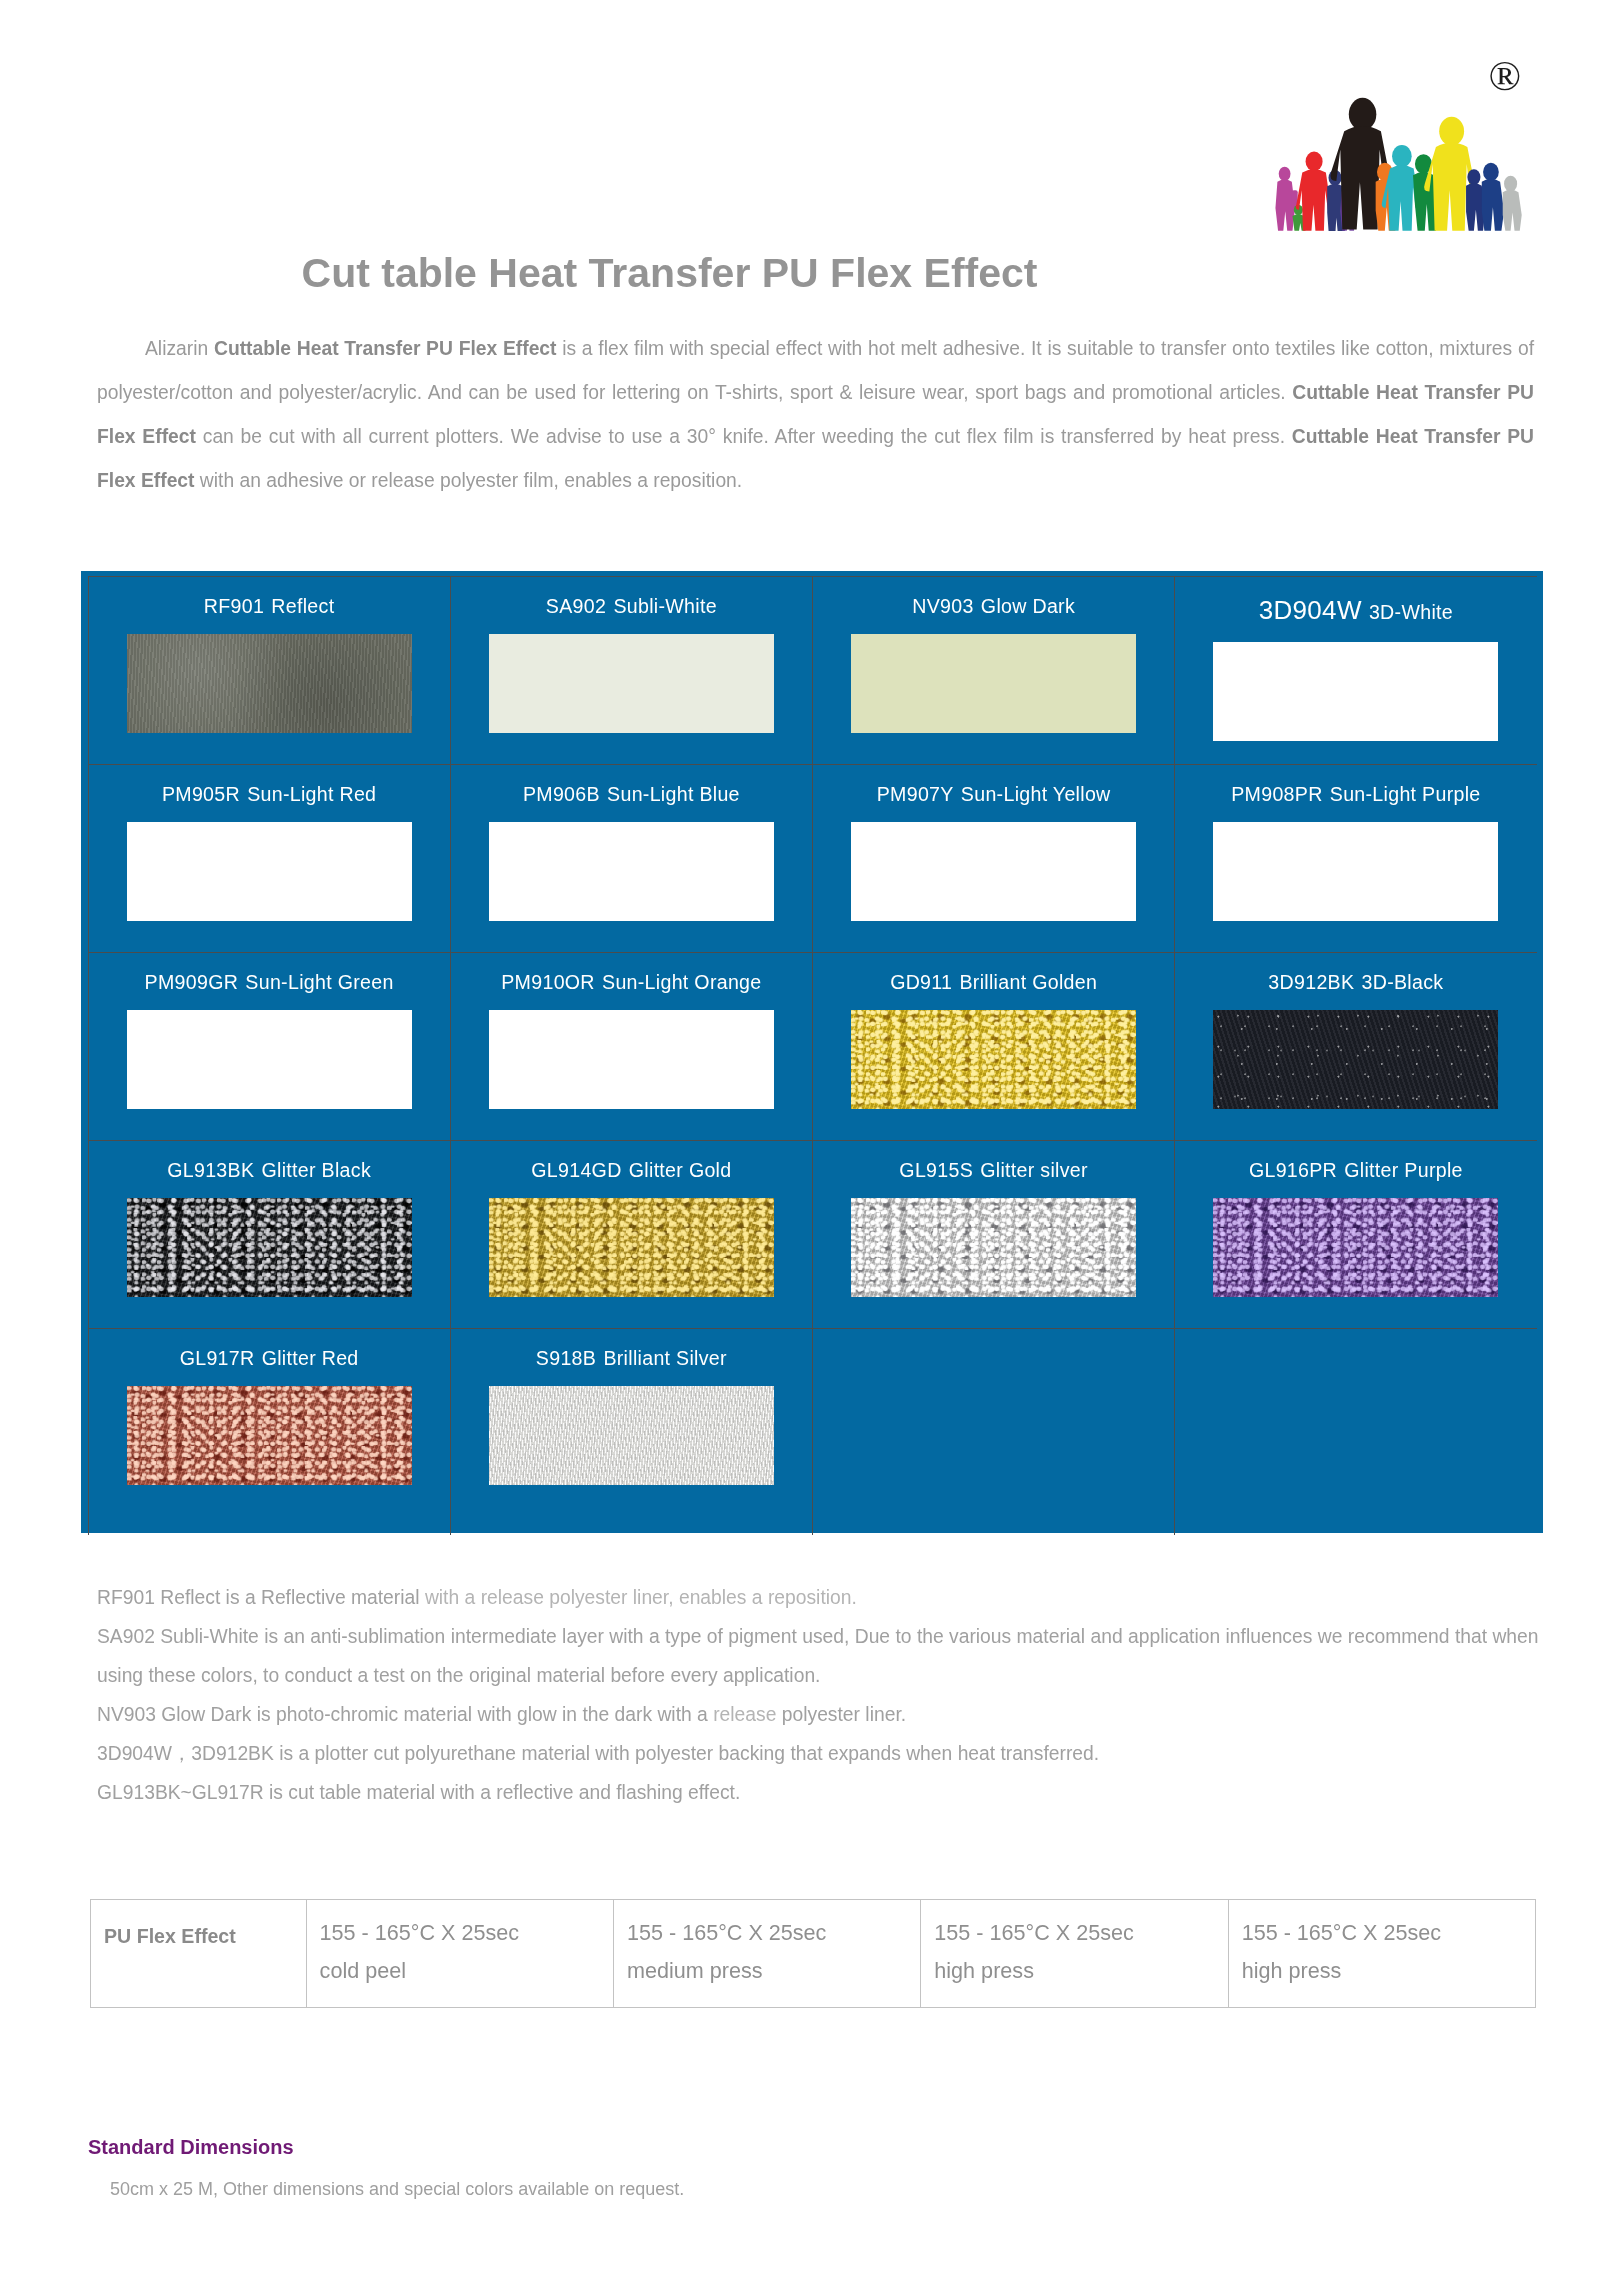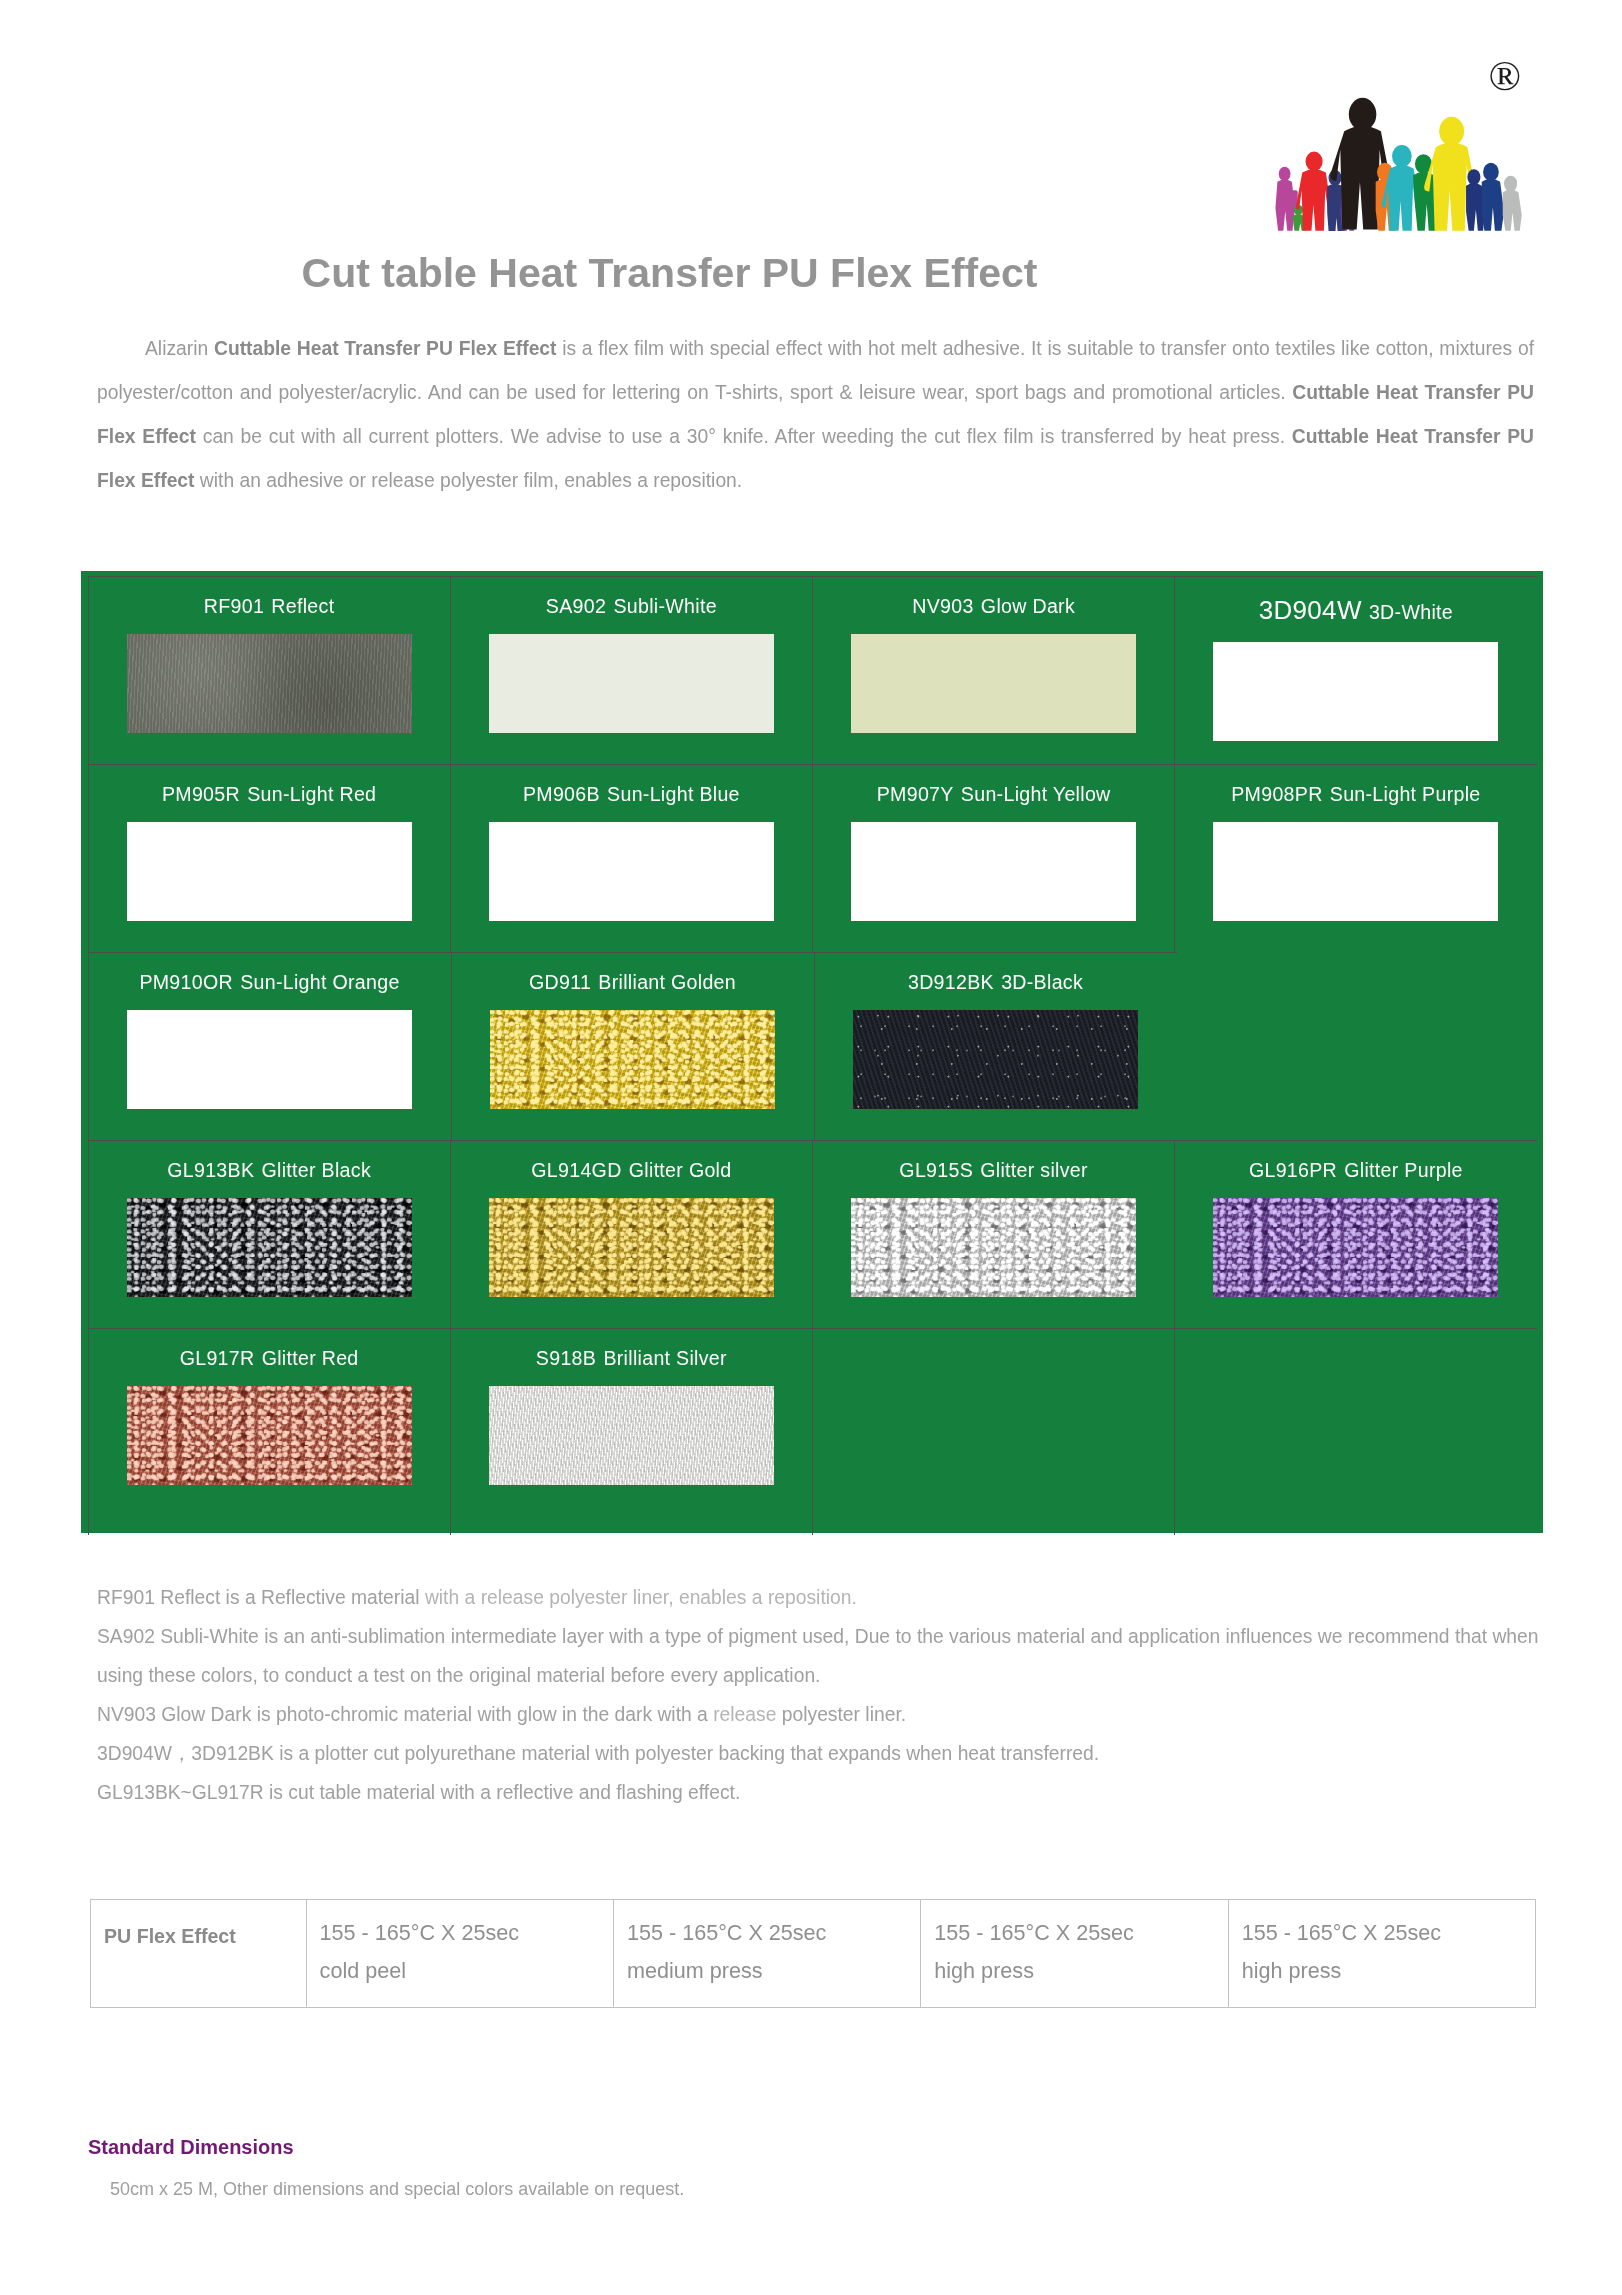--- a/index.html
+++ b/index.html
@@ -184,21 +184,21 @@
         <path d="M366 171 q12 -8 24 0 l5 35 -3 24 h-8 l-3 -28 -3 28 h-8 l-4 -24z"></path>
       </g>
     </svg>
   </div>
 </div>
 
 <div class="doc-title">Cut table Heat Transfer PU Flex Effect</div>
 
 <div class="intro"><span>Alizarin </span><b>Cuttable Heat Transfer PU Flex Effect</b><span> is a flex film with special effect with hot melt adhesive. It is suitable to transfer onto textiles like cotton, mixtures of polyester/cotton and polyester/acrylic. And can be used for lettering on T-shirts, sport &amp; leisure wear, sport bags and promotional articles. </span><b>Cuttable Heat Transfer PU Flex Effect</b><span> can be cut with all current plotters. We advise to use a 30° knife. After weeding the cut flex film is transferred by heat press. </span><b>Cuttable Heat Transfer PU Flex Effect</b><span> with an adhesive or release polyester film, enables a reposition.</span></div>
 
-<div class="panel" style="background: #15803d;">
+<div class="panel" style="background: #0369a1;">
     <div class="panel-row">
       <div class="cell">
         <div class="cell-label">
           <span class="code">RF901</span>
           <span class="name">Reflect</span>
         </div>
         <div class="swatch" style="background: repeating-linear-gradient(93deg, rgba(255, 255, 255, 0.07) 0px, rgba(255, 255, 255, 0.07) 1.3px, rgba(0, 0, 0, 0.07) 1.3px, rgba(0, 0, 0, 0.07) 3.3px), radial-gradient(circle at 25% 35%, rgba(255, 255, 255, 0.13), transparent 42%), radial-gradient(circle at 70% 70%, rgba(0, 0, 0, 0.16), transparent 46%) rgb(107, 110, 99);"></div>
       </div>
       <div class="cell">
         <div class="cell-label">
@@ -246,20 +246,27 @@
       </div>
       <div class="cell">
         <div class="cell-label">
           <span class="code">PM908PR</span>
           <span class="name">Sun-Light Purple</span>
         </div>
         <div class="swatch" style="background: rgb(255, 255, 255);"></div>
       </div>
     </div>
     <div class="panel-row">
+      <div class="cell">
+        <div class="cell-label">
+          <span class="code">PM909GR</span>
+          <span class="name">Sun-Light Green</span>
+        </div>
+        <div class="swatch" style="background: rgb(255, 255, 255);"></div>
+      </div>
       <div class="cell">
         <div class="cell-label">
           <span class="code">PM910OR</span>
           <span class="name">Sun-Light Orange</span>
         </div>
         <div class="swatch" style="background: rgb(255, 255, 255);"></div>
       </div>
       <div class="cell">
         <div class="cell-label">
           <span class="code">GD911</span>

